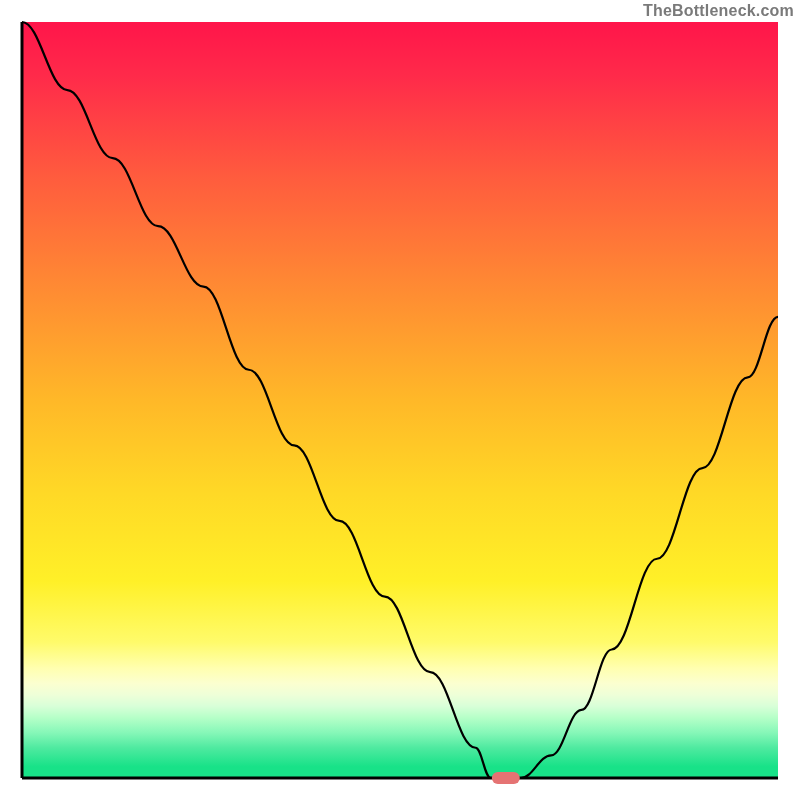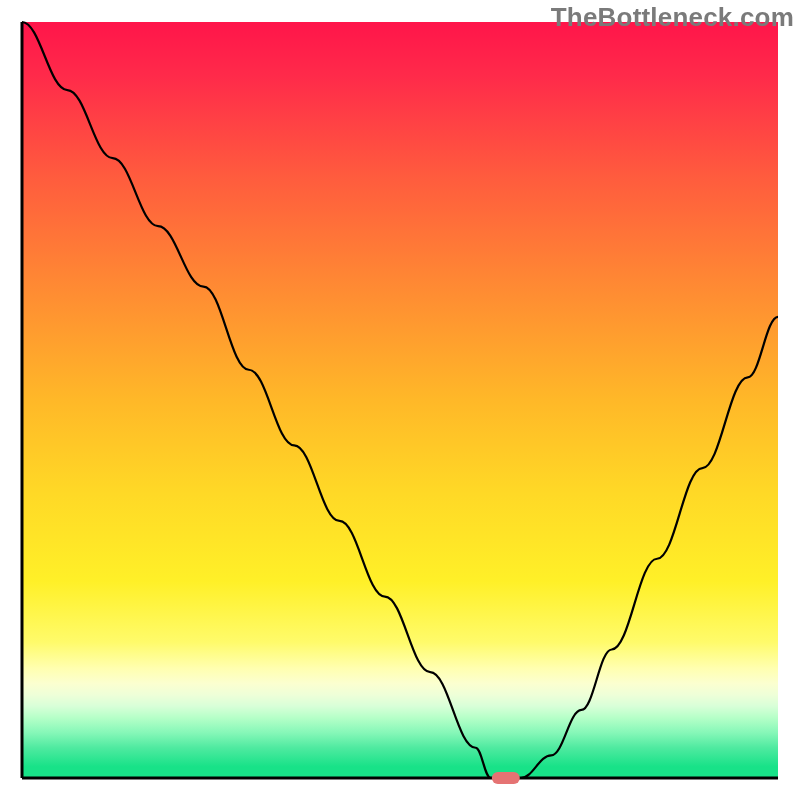--- a/index.html
+++ b/index.html
@@ -16,21 +16,21 @@
     height: 800px;
   }
   svg {
     display: block;
   }
   .watermark {
     position: absolute;
     top: 2px;
     right: 6px;
     font-family: Arial, Helvetica, sans-serif;
-    font-size: 26px;
+    font-size: 16px;
     font-weight: 600;
     color: #7a7a7a;
     letter-spacing: 0.2px;
   }
 </style>
 </head>
 <body>
 
 <div class="chart-container">
   <svg id="chart-svg" width="800" height="800" viewBox="0 0 800 800">

